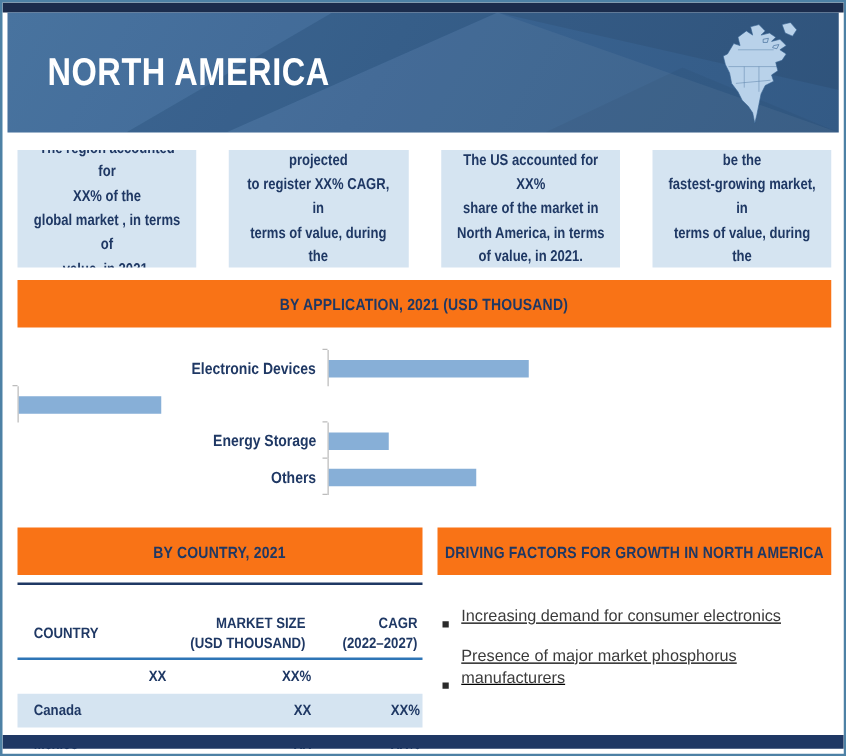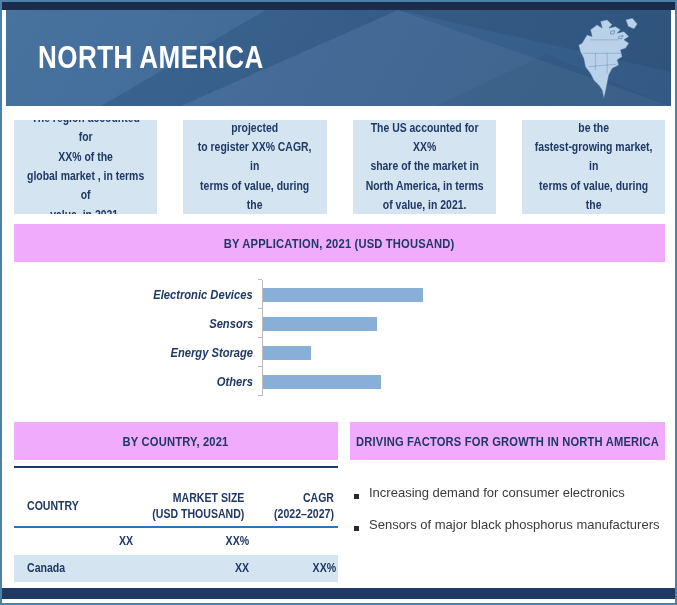--- a/index.html
+++ b/index.html
@@ -35,36 +35,36 @@
     display:grid; grid-template-columns:repeat(4,1fr); column-gap:26px;
   }
   .box { background:#d5e4f1; display:flex; align-items:center; justify-content:center; overflow:hidden; }
   .box-text {
     width:120%; transform:scaleX(0.835); transform-origin:50% 50%;
     color:#1f3864; font-size:12.5px; font-weight:700; line-height:1.55;
     text-align:center; white-space:pre-line;
   }
 
   
-  .band { position:absolute; background:#f0abfc; display:flex; align-items:center; }
+  .band { position:absolute; background:#f97316; display:flex; align-items:center; }
   .band-app { left:12px; top:222px; width:651px; height:38px; justify-content:center; }
   .band-country { left:12px; top:420px; width:324px; height:38px; justify-content:center; }
   .band-factors { left:348px; top:420px; width:315px; height:38px; justify-content:flex-start; padding-left:6px; }
   .band-title {
     color:#1f3864; font-size:13px; font-weight:700; white-space:nowrap;
     transform:scaleX(0.86); letter-spacing:0.2px;
   }
   .band-factors .band-title { transform-origin:0 50%; }
 
   
   .chart { position:absolute; left:12px; top:278px; width:651px; height:122px; }
   .chart-row { display:flex; align-items:center; height:29px; }
   .chart-label {
     width:248px; text-align:right; padding-right:9px;
-    color:#1f3864; font-size:13px; font-weight:700; white-space:nowrap;font-style:italic;
+    color:#1f3864; font-size:13px; font-weight:700; white-space:nowrap;
   }
   .chart-label span { display:inline-block; transform:scaleX(0.86); transform-origin:100% 50%; }
   .bar-cell { position:relative; flex:1; height:100%; display:flex; align-items:center; border-left:1px solid #bcbcbc; }
   .bar-cell::before { content:""; position:absolute; left:-5px; top:-1px; width:4px; height:1px; background:#bcbcbc; }
   .chart-row:last-child .bar-cell::after { content:""; position:absolute; left:-5px; bottom:0; width:4px; height:1px; background:#bcbcbc; }
   .bar { height:14px; background:#87afd7; }
 
   
   .ctable { position:absolute; left:12px; top:464px; width:324px; border-top:2px solid #1f3864; }
   .trow { display:grid; grid-template-columns:37% 36% 27%; align-items:center; }
@@ -72,21 +72,21 @@
   .trow-data { height:27px; }
   .trow-data:nth-child(even) { background:#d5e4f1; }
   .tcell { color:#1f3864; font-size:12px; font-weight:700; text-align:right; white-space:pre-line; line-height:1.3; }
   .tcell-left { text-align:left; padding-left:13px; }
   .tcell span { display:inline-block; transform:scaleX(0.88); }
   .tcell-left span { transform-origin:0 50%; }
   .table-footline { height:3px; background:#7a9cba; }
 
   
   .factors { position:absolute; left:348px; top:468px; width:315px; }
-  .factor-item { display:flex; align-items:center; margin-top:15px; }
+  .factor-item { display:flex; align-items:flex-end; margin-top:15px;text-decoration:underline; }
   .bullet-square { width:5px; height:5px; background:#2b2b2b; margin:6px 10px 0 4px; flex:none; }
   .factor-text { color:#3b3b3b; font-size:13px; line-height:1.3; }
 </style>
 </head>
 <body>
 
 <div class="page">
 
   <div class="strip-top"></div>
 
@@ -151,21 +151,20 @@
 
   <div class="chart">
     <div id="chart-rows">
         <div class="chart-row">
           <div class="chart-label"><span>Electronic Devices</span></div>
           <div class="bar-cell">
             <div class="bar" style="width: 160px; background: rgb(135, 175, 215);"></div>
           </div>
         </div>
         <div class="chart-row">
-          <div class="chart-label"><span>Sensors</span></div>
           <div class="bar-cell">
             <div class="bar" style="width: 114px; background: rgb(135, 175, 215);"></div>
           </div>
         </div>
         <div class="chart-row">
           <div class="chart-label"><span>Energy Storage</span></div>
           <div class="bar-cell">
             <div class="bar" style="width: 48px; background: rgb(135, 175, 215);"></div>
           </div>
         </div>
@@ -213,19 +212,19 @@
     <div class="band-title">DRIVING FACTORS FOR GROWTH IN NORTH AMERICA</div>
   </div>
 
   <div class="factors" id="factors-list">
       <div class="factor-item">
         <div class="bullet-square"></div>
         <div class="factor-text">Increasing demand for consumer electronics</div>
       </div>
       <div class="factor-item">
         <div class="bullet-square"></div>
-        <div class="factor-text">Sensors of major black phosphorus manufacturers</div>
+        <div class="factor-text">Presence of major market phosphorus manufacturers</div>
       </div>
     </div>
 
   <div class="strip-bottom"></div>
 
 </div>
 
 </body></html>

